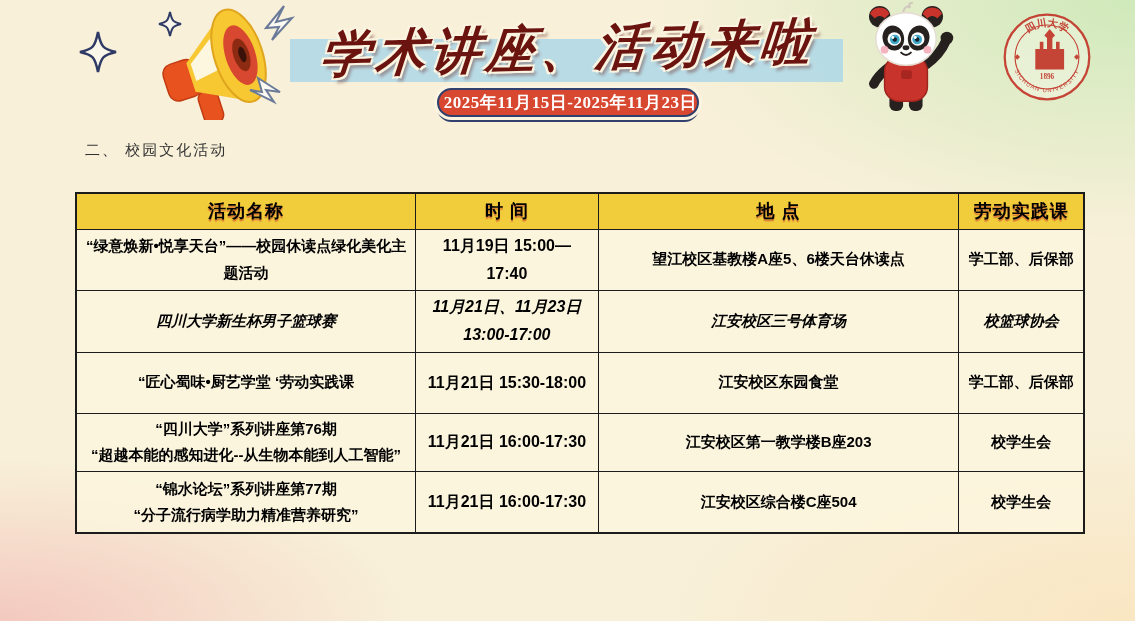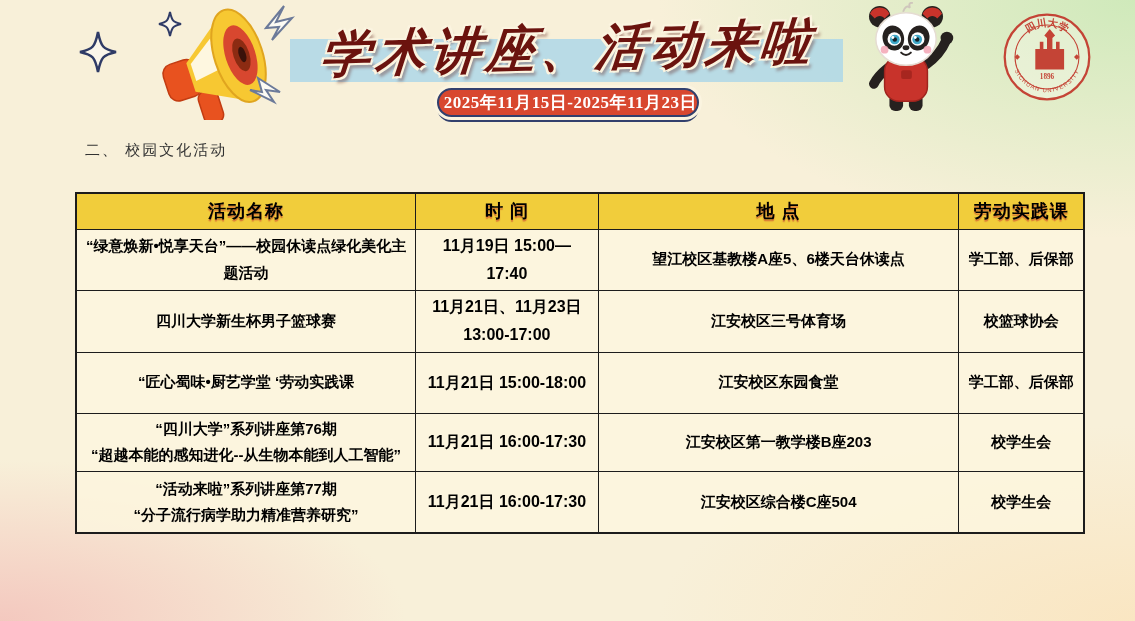--- a/index.html
+++ b/index.html
@@ -57,21 +57,21 @@
   .event-table th, .event-table td {
     border:1.5px solid #1C1C1C; text-align:center; vertical-align:middle;
     color:#000; font-weight:bold; white-space:pre-line; padding:2px 8px;
   }
   .event-table thead tr { height:36px; background:#F1CD3B; }
   .event-table th { font-size:18px; letter-spacing:1px;
     text-shadow:0 2px 1px rgba(193,39,45,.5); }
   .event-table td { background:rgba(252,246,223,.8); font-size:15px; line-height:1.75; }
   .event-table td.col-time { font-size:16px; }
   .event-table tbody tr:nth-child(1){ height:59px; }
-  .event-table tbody tr:nth-child(2){ height:62px; }
+  .event-table tbody tr:nth-child(2){ height:62px;font-style:italic; }
   .event-table tbody tr:nth-child(3){ height:61px;padding-left:16px; }
   .event-table tbody tr:nth-child(4){ height:58px; }
   .event-table tbody tr:nth-child(5){ height:62px; }
 </style>
 </head>
 <body>
 
 <div class="slide">
 
   <svg class="decor-left" viewBox="0 0 230 120">
@@ -183,33 +183,33 @@
       </tr>
       <tr>
         <td class="col-name">四川大学新生杯男子篮球赛</td>
         <td class="col-time">11月21日、11月23日
 13:00-17:00</td>
         <td class="col-loc">江安校区三号体育场</td>
         <td class="col-org">校篮球协会</td>
       </tr>
       <tr>
         <td class="col-name">“匠心蜀味•厨艺学堂 ‘劳动实践课</td>
-        <td class="col-time">11月21日 15:00-18:00</td>
+        <td class="col-time">11月21日 15:30-18:00</td>
         <td class="col-loc">江安校区东园食堂</td>
         <td class="col-org">学工部、后保部</td>
       </tr>
       <tr>
         <td class="col-name">“四川大学”系列讲座第76期
 “超越本能的感知进化--从生物本能到人工智能”</td>
         <td class="col-time">11月21日 16:00-17:30</td>
         <td class="col-loc">江安校区第一教学楼B座203</td>
         <td class="col-org">校学生会</td>
       </tr>
       <tr>
-        <td class="col-name">“活动来啦”系列讲座第77期
+        <td class="col-name">“锦水论坛”系列讲座第77期
 “分子流行病学助力精准营养研究”</td>
         <td class="col-time">11月21日  16:00-17:30</td>
         <td class="col-loc">江安校区综合楼C座504</td>
         <td class="col-org">校学生会</td>
       </tr>
     </tbody>
   </table>
 
 </div>
 

